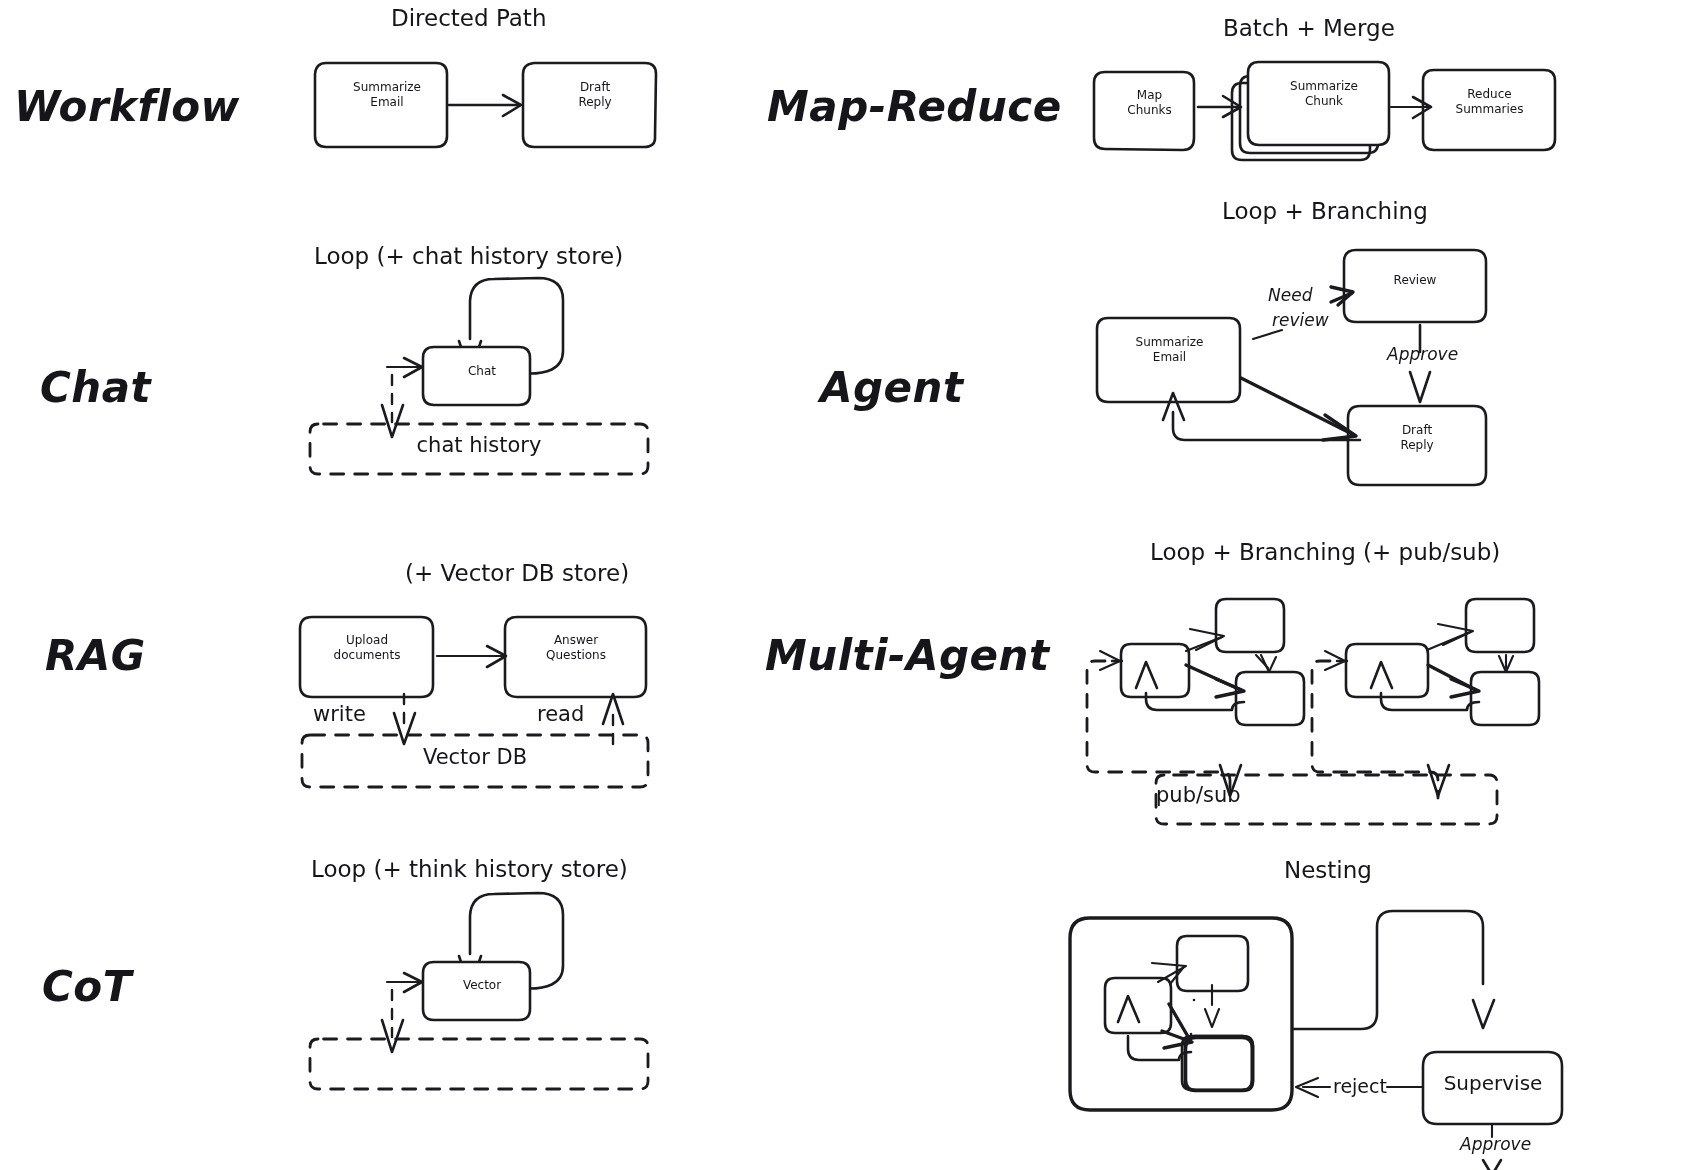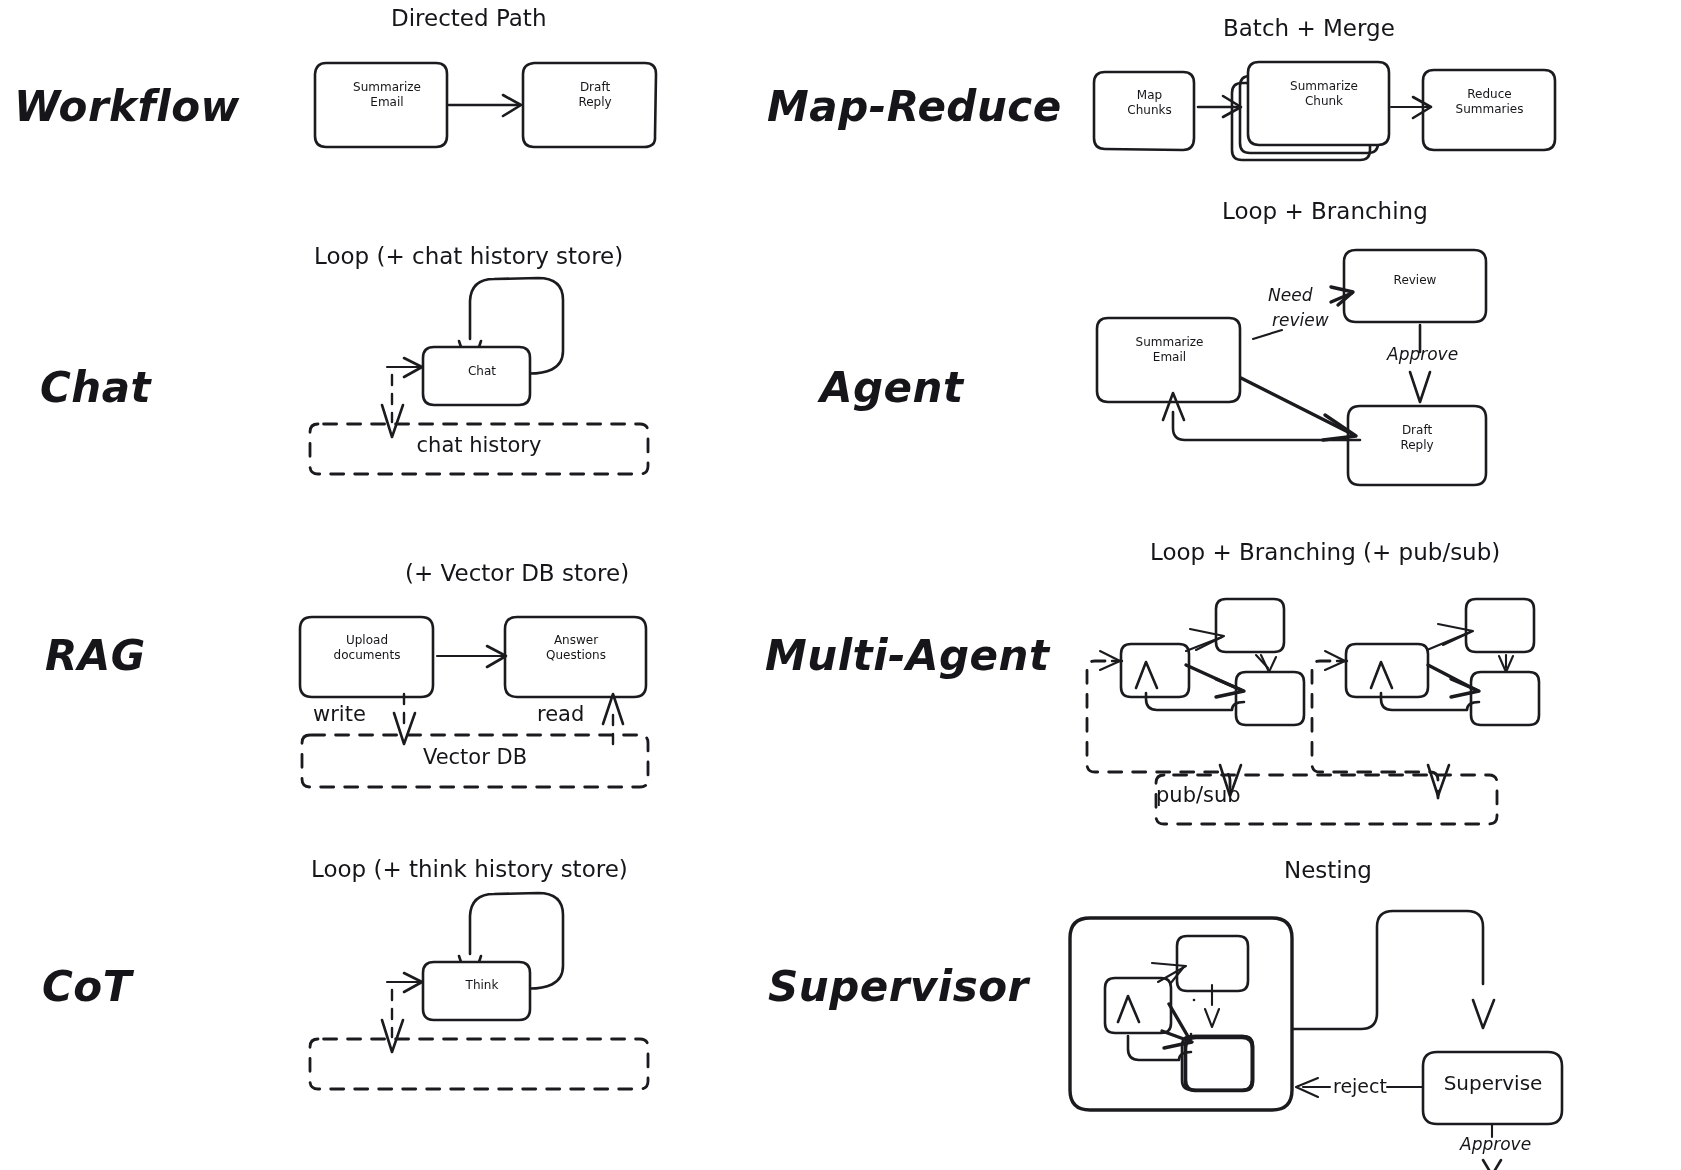--- a/index.html
+++ b/index.html
@@ -60,21 +60,20 @@
 
 <div class="canvas">
 
   <div class="row-label" style="left:14px;top:82px;">Workflow</div>
   <div class="row-label" style="left:767px;top:82px;">Map-Reduce</div>
   <div class="row-label" style="left:40px;top:363px;">Chat</div>
   <div class="row-label" style="left:820px;top:363px;">Agent</div>
   <div class="row-label" style="left:45px;top:631px;">RAG</div>
   <div class="row-label" style="left:765px;top:631px;">Multi-Agent</div>
   <div class="row-label" style="left:42px;top:962px;">CoT</div>
-  <div class="row-label" style="left:768px;top:962px;">Supervisor</div>
 
   <div class="caption" style="left:391px;top:5px;">Directed Path</div>
   <div class="caption" style="left:1223px;top:15px;">Batch + Merge</div>
   <div class="caption" style="left:314px;top:243px;">Loop (+ chat history store)</div>
   <div class="caption" style="left:1222px;top:198px;">Loop + Branching</div>
   <div class="caption" style="left:357px;top:560px;margin-left:48px;">(+ Vector DB store)</div>
   <div class="caption" style="left:311px;top:856px;">Loop (+ think history store)</div>
   <div class="caption" style="left:1150px;top:539px;">Loop + Branching (+ pub/sub)</div>
   <div class="caption" style="left:1284px;top:857px;">Nesting</div>
 
@@ -235,21 +234,21 @@
   <svg width="1681" height="1170">
     <path class="s" d="M518 988 q45 4 45 -22 l0 -51 q0 -22 -25 -22 l-44 1 q-23 0 -24 22 l0 38"></path>
     <path class="s" d="M459 956 L470 989 L481 956"></path>
     <path class="s" style="fill:#fff" d="M434 962 q-11 0 -11 11 l0 36 q0 11 11 11 l85 0 q11 0 11 -11 l0 -36 q0 -11 -11 -11 z"></path>
     <path class="dashthin" d="M392 990 L392 1037"></path>
     <path class="s" d="M382 1020 L392 1052 L403 1020"></path>
     <path class="sthin" d="M387 982 L419 982"></path>
     <path class="s" d="M404 973 L422 982 L404 992"></path>
     <path class="dash" d="M318 1039 q-8 0 -8 8 l0 34 q0 8 8 8 l322 0 q8 0 8 -8 l0 -34 q0 -8 -8 -8 z"></path>
   </svg>
-  <div class="box-text" style="left:434px;top:978px;width:96px;">Think</div>
+  <div class="box-text" style="left:434px;top:978px;width:96px;">Vector</div>
 
   <svg width="1681" height="1170">
 
     <path class="sthick" d="M1090 918 q-20 0 -20 20 l0 152 q0 20 20 20 l182 0 q20 0 20 -20 l0 -152 q0 -20 -20 -20 z"></path>
 
     <path class="s" d="M1195 1037 q-10 0 -10 10 l0 34 q0 10 10 10 l48 0 q10 0 10 -10 l0 -34 q0 -10 -10 -10 z"></path>
     <path class="s" d="M1193 1037 q0 0 0 0"></path>
     <path class="s" d="M1195 1036 q-10 0 -10 10 l0 34 q0 10 10 10 l48 0 q10 0 10 -10 l0 -34 q0 -10 -10 -10 z"></path>
     <path class="s" d="M1196 1038 q-10 0 -10 10 l0 32 q0 10 10 10 l46 0 q10 0 10 -10 l0 -32 q0 -10 -10 -10 z"></path>
     <path class="s" d="M1192 1036 q-10 0 -10 10 l0 34 q0 10 10 10 l50 0 q10 0 10 -10 l0 -34 q0 -10 -10 -10 z"></path>

